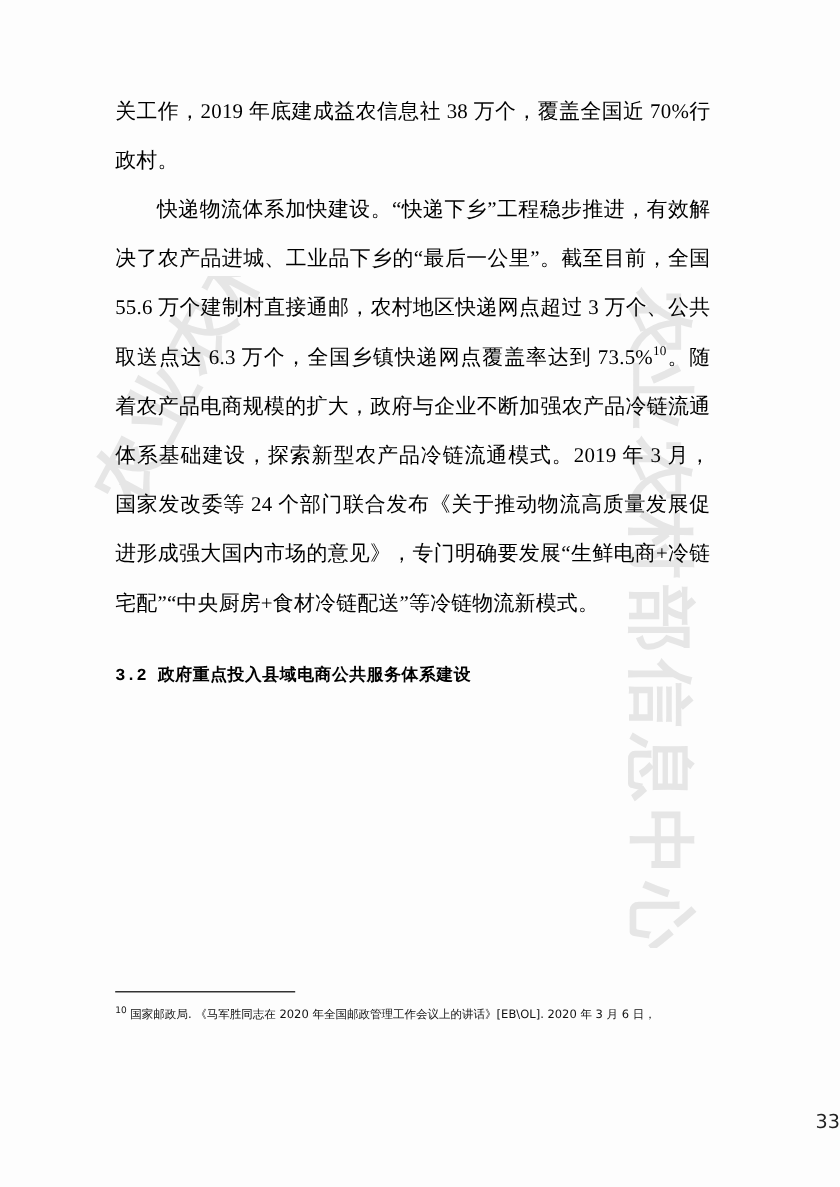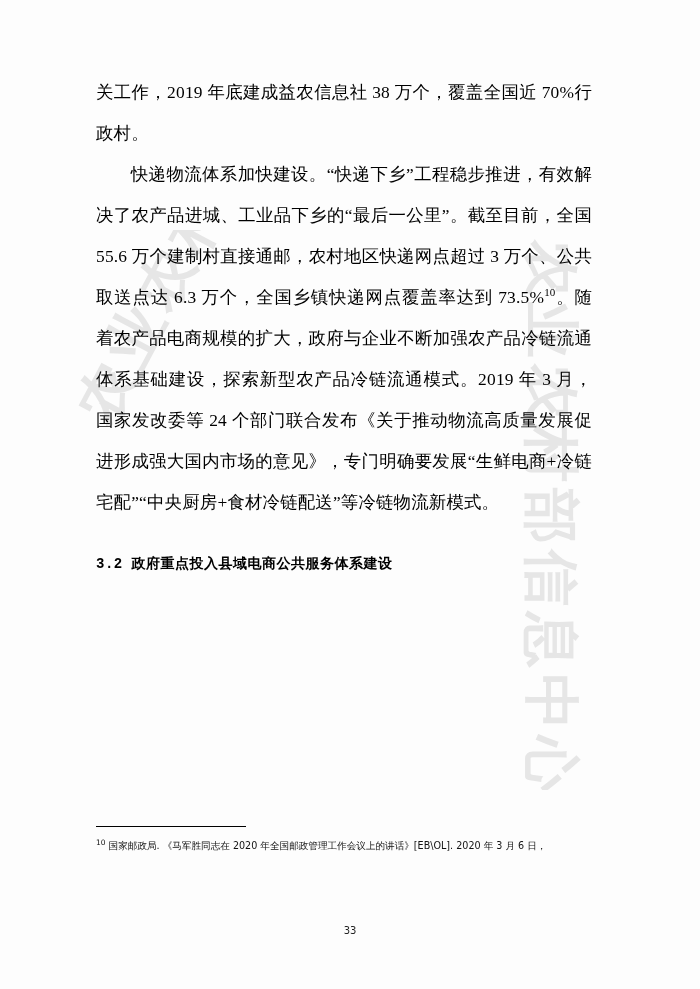--- a/index.html
+++ b/index.html
@@ -108,23 +108,23 @@
   .footnote .fn-mark {
     font-size: 7.5px;
     vertical-align: super;
     line-height: 0;
   }
   .page-number {
     position: absolute;
     left: 0;
     right: 0;
     top: 925px;
-    text-align: center;
+    text-align: right;
     font-family: "DejaVu Sans", "Liberation Sans", sans-serif;
-    font-size: 10px;
+    font-size: 16px;
     color: #222;
     z-index: 10;
   }
 </style>
 </head>
 <body>
 
 <div class="page">
 
   <div class="watermark">

